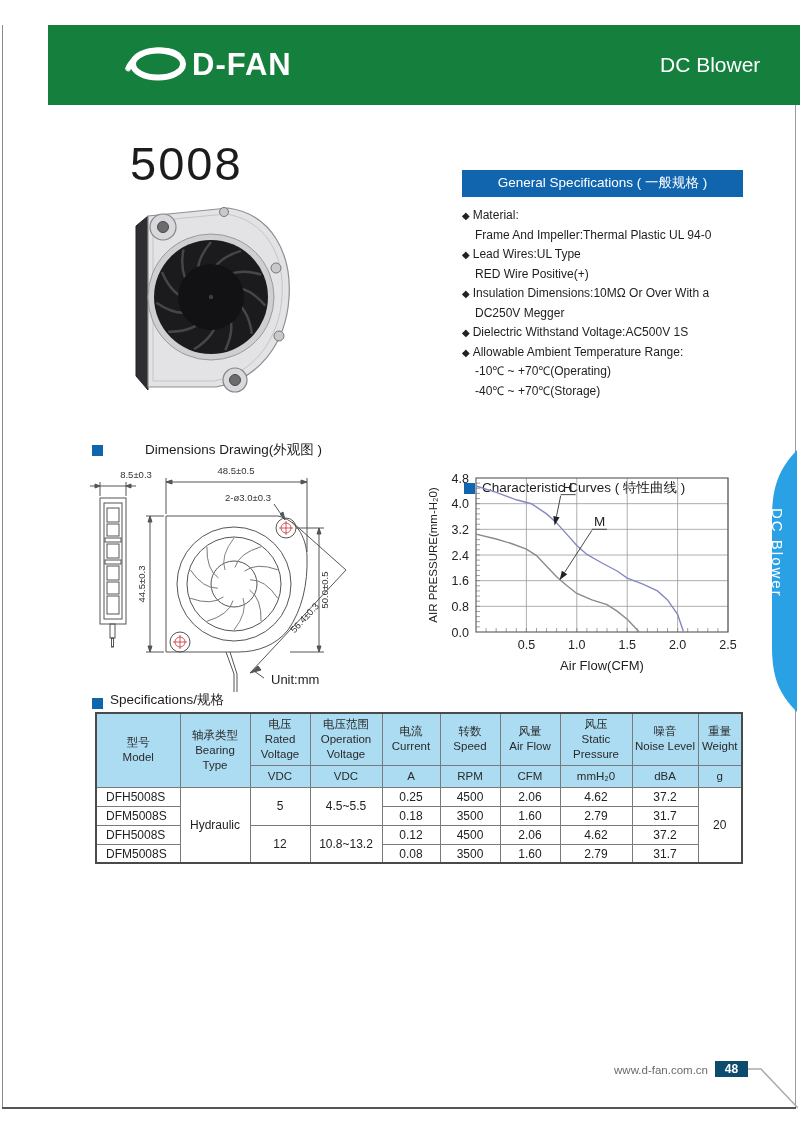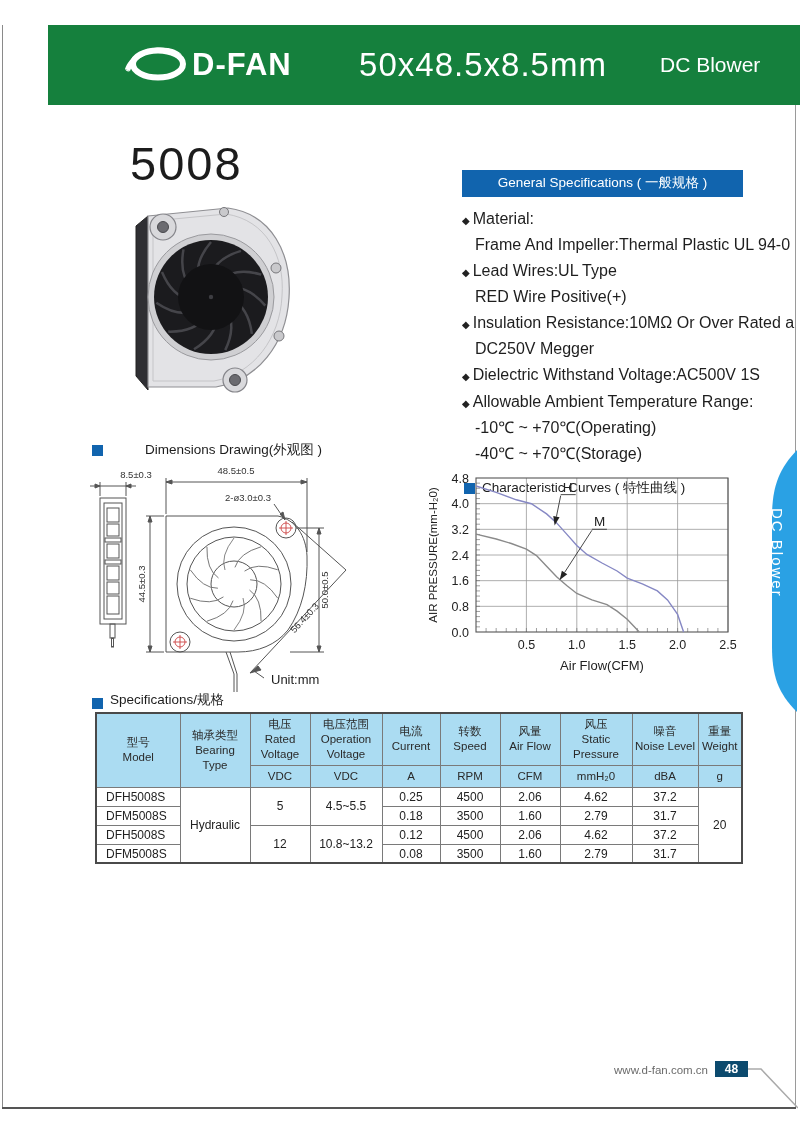--- a/index.html
+++ b/index.html
@@ -17,21 +17,21 @@
   .logo-wrap { display:flex; align-items:center; margin-left:76px; }
   .logo-text { color:#fff; font-size:31px; font-weight:bold; letter-spacing:1px; margin-left:4px; }
   .size-title { position:absolute; left:300px; top:0; width:270px; height:80px; display:flex; align-items:center; justify-content:center; color:#fff; font-size:33px; font-weight:normal; letter-spacing:1px; }
   .product-type { position:absolute; left:612px; top:0; width:140px; height:80px; display:flex; align-items:center; color:#fff; font-size:21px; }
 
   .model-title { position:absolute; left:130px; top:136px; font-size:47px; color:#1c1c1c; letter-spacing:2px; }
 
   
   .gs { position:absolute; left:462px; top:170px; width:281px; }
   .gs-title { background:#1164ae; color:#fff; font-size:13.5px; padding:4px 8px 5px 8px;text-align:center; }
-  .gs-list { margin-top:9px; font-size:16px; color:#1e1e1e; line-height:1.63; }
+  .gs-list { margin-top:9px; font-size:12px; color:#1e1e1e; line-height:1.63; }
   .gs-line { white-space:nowrap; }
   .gs-line.b::before { content:"◆"; font-size:10px; margin-right:3px; color:#222; }
   .gs-line.i { padding-left:13px; }
 
   
   .sec-hdr { position:absolute; display:flex; align-items:center; font-size:13.5px; color:#1c1c1c; }
   .sec-sq { width:11px; height:11px; background:#1164ae; margin-right:7px; flex:none; }
 
   
   .spec-table { position:absolute; left:95px; top:712px; border-collapse:collapse; table-layout:fixed; border:2px solid #4a4a4a; background:#fff; }
@@ -65,21 +65,20 @@
     <div class="logo-wrap">
       <span>
         <svg width="64" height="44" viewBox="0 0 64 44">
           <ellipse cx="34" cy="23" rx="25" ry="13.5" fill="none" stroke="#ffffff" stroke-width="6"></ellipse>
           <path d="M1,28 C6,14 22,4 44,7 C50,8 56,11 58,14 C50,9 36,8 26,12 C16,16 9,22 6,30 Z" fill="#ffffff"></path>
           <path d="M6,30 C4,31 2,30 1,28 C3,29 5,29.5 6,30 Z" fill="#ffffff"></path>
         </svg>
       </span>
       <span class="logo-text">D-FAN</span>
     </div>
-    <div class="size-title">50x48.5x8.5mm</div>
     <div class="product-type">DC Blower</div>
   </div>
 
   <div class="model-title">5008</div>
 
   <div style="position:absolute; left:106px; top:196px;">
     <svg width="192" height="208" viewBox="0 0 192 208">
       <path d="M30,30 L30,180 L42,194 L42,20 Z" fill="#2f2f33" stroke="#222" stroke-width="1"></path>
       <path d="M42,20 L122,12 C166,18 186,58 183,102 C180,148 152,184 110,191 L42,191 Z" fill="#e3e3e6" stroke="#8f8f93" stroke-width="1.2"></path>
       <path d="M47,25 L120,18 C160,24 179,60 176,100 C174,142 148,178 108,185 L47,185 Z" fill="none" stroke="#c5c5c8" stroke-width="1"></path>
@@ -112,21 +111,21 @@
     </svg>
   </div>
 
   <div class="gs">
     <div class="gs-title">General Specifications ( 一般规格 )</div>
     <div class="gs-list">
       <div class="gs-line b">Material:</div>
       <div class="gs-line i">Frame And Impeller:Thermal Plastic UL 94-0</div>
       <div class="gs-line b">Lead Wires:UL Type</div>
       <div class="gs-line i">RED Wire Positive(+)</div>
-      <div class="gs-line b">Insulation Resistance:10MΩ Or Over Rated a</div>
+      <div class="gs-line b">Insulation Dimensions:10MΩ Or Over With a</div>
       <div class="gs-line i">DC250V Megger</div>
       <div class="gs-line b">Dielectric Withstand Voltage:AC500V 1S</div>
       <div class="gs-line b">Allowable Ambient Temperature Range:</div>
       <div class="gs-line i">-10℃ ~ +70℃(Operating)</div>
       <div class="gs-line i">-40℃ ~ +70℃(Storage)</div>
     </div>
   </div>
 
   <div class="sec-hdr" style="left:92px; top:441px;gap:35px;">
     <span class="sec-sq"></span>

